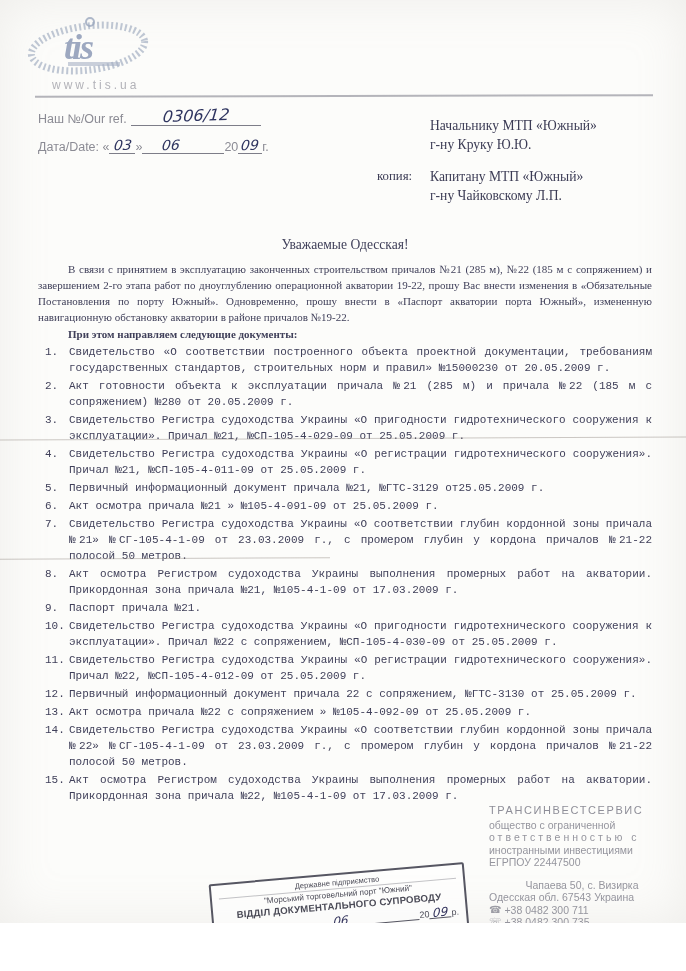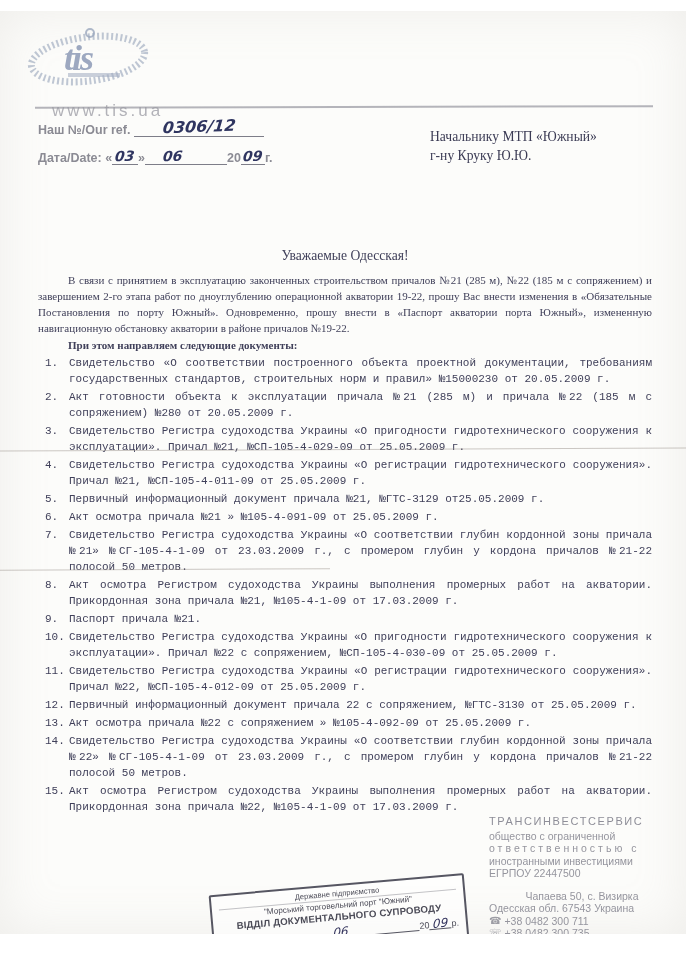--- a/index.html
+++ b/index.html
@@ -1,34 +1,34 @@
 <!DOCTYPE html>
 <html><head>
 <meta charset="utf-8">
 <style>
   html,body { margin:0; padding:0; background:#ffffff; }
   .page {
-    position:relative; width:686px; height:923px; margin:11px auto;
+    position:relative; width:686px; height:923px; margin:0 auto;
     background:#fcfcfa; overflow:hidden;
     font-family:"Liberation Serif","DejaVu Serif",serif;
     color:#40405a;
     box-shadow: inset 0 0 50px rgba(175,172,165,0.18);
   }
   .abs { position:absolute; }
 
   
   .logo { left:24px; top:12px; width:132px; height:68px; }
-  .website { left:52px; top:90px; font-family:"Liberation Sans","DejaVu Sans",sans-serif;
-    font-size:17px; letter-spacing:3px; color:#b2b2b8; }
+  .website { left:52px; top:78px; font-family:"Liberation Sans","DejaVu Sans",sans-serif;
+    font-size:12px; letter-spacing:3px; color:#b2b2b8; }
   .rule { top:95px; left:35px; width:618px; height:2px; background:#9c9ca4; opacity:.75; transform:rotate(-0.15deg); }
 
   
   .refblock { left:38px; top:106px; font-family:"Liberation Sans","DejaVu Sans",sans-serif;
     font-size:12.5px; color:#8b8b94; }
-  .refrow { display:flex; align-items:flex-end; margin-bottom:11px;font-weight:bold; }
+  .refrow { display:flex; align-items:flex-end; margin-bottom:11px; }
   .hw { font-family:"DejaVu Sans",sans-serif; font-style:italic; color:#2f3560;
     display:inline-block; transform:skewX(-8deg) rotate(-2deg); }
   .u { border-bottom:1.4px solid #7d7d88; display:inline-flex; justify-content:center; align-items:flex-end; }
   .ref-value { width:130px; font-size:16px; margin-left:4px; }
   .date-day { width:26px; font-size:14px; }
   .date-month { width:56px; font-size:14px; }
   .date-blank { width:26px; }
   .date-year { width:24px; font-size:14px; }
 
   
@@ -113,20 +113,27 @@
         </span><span>г.</span>
     </div>
   </div>
 
   <div class="abs addressee">
     <div class="addr-row">
       <span class="addr-label"></span>
       <div>
         <div>Начальнику МТП «Южный»</div>
         <div>г-ну Круку Ю.Ю.</div>
+      </div>
+    </div>
+    <div class="addr-row copy-gap">
+      <span class="addr-label">копия:</span>
+      <div>
+        <div>Капитану МТП «Южный»</div>
+        <div>г-ну Чайковскому Л.П.</div>
       </div>
     </div>
   </div>
 
   <div class="abs salutation">Уважаемые Одесская!</div>
 
   <div class="abs bodytext">
     <p class="para1">В связи с принятием в эксплуатацию законченных строительством причалов №21 (285 м), №22 (185 м с сопряжением) и завершением 2-го этапа работ по дноуглублению операционной акватории 19-22, прошу Вас внести изменения в «Обязательные Постановления по порту Южный». Одновременно, прошу внести в «Паспорт акватории порта Южный», измененную навигационную обстановку акватории в районе причалов №19-22.</p>
     <p class="para2">При этом направляем следующие документы:</p>
     <ol class="documents">

